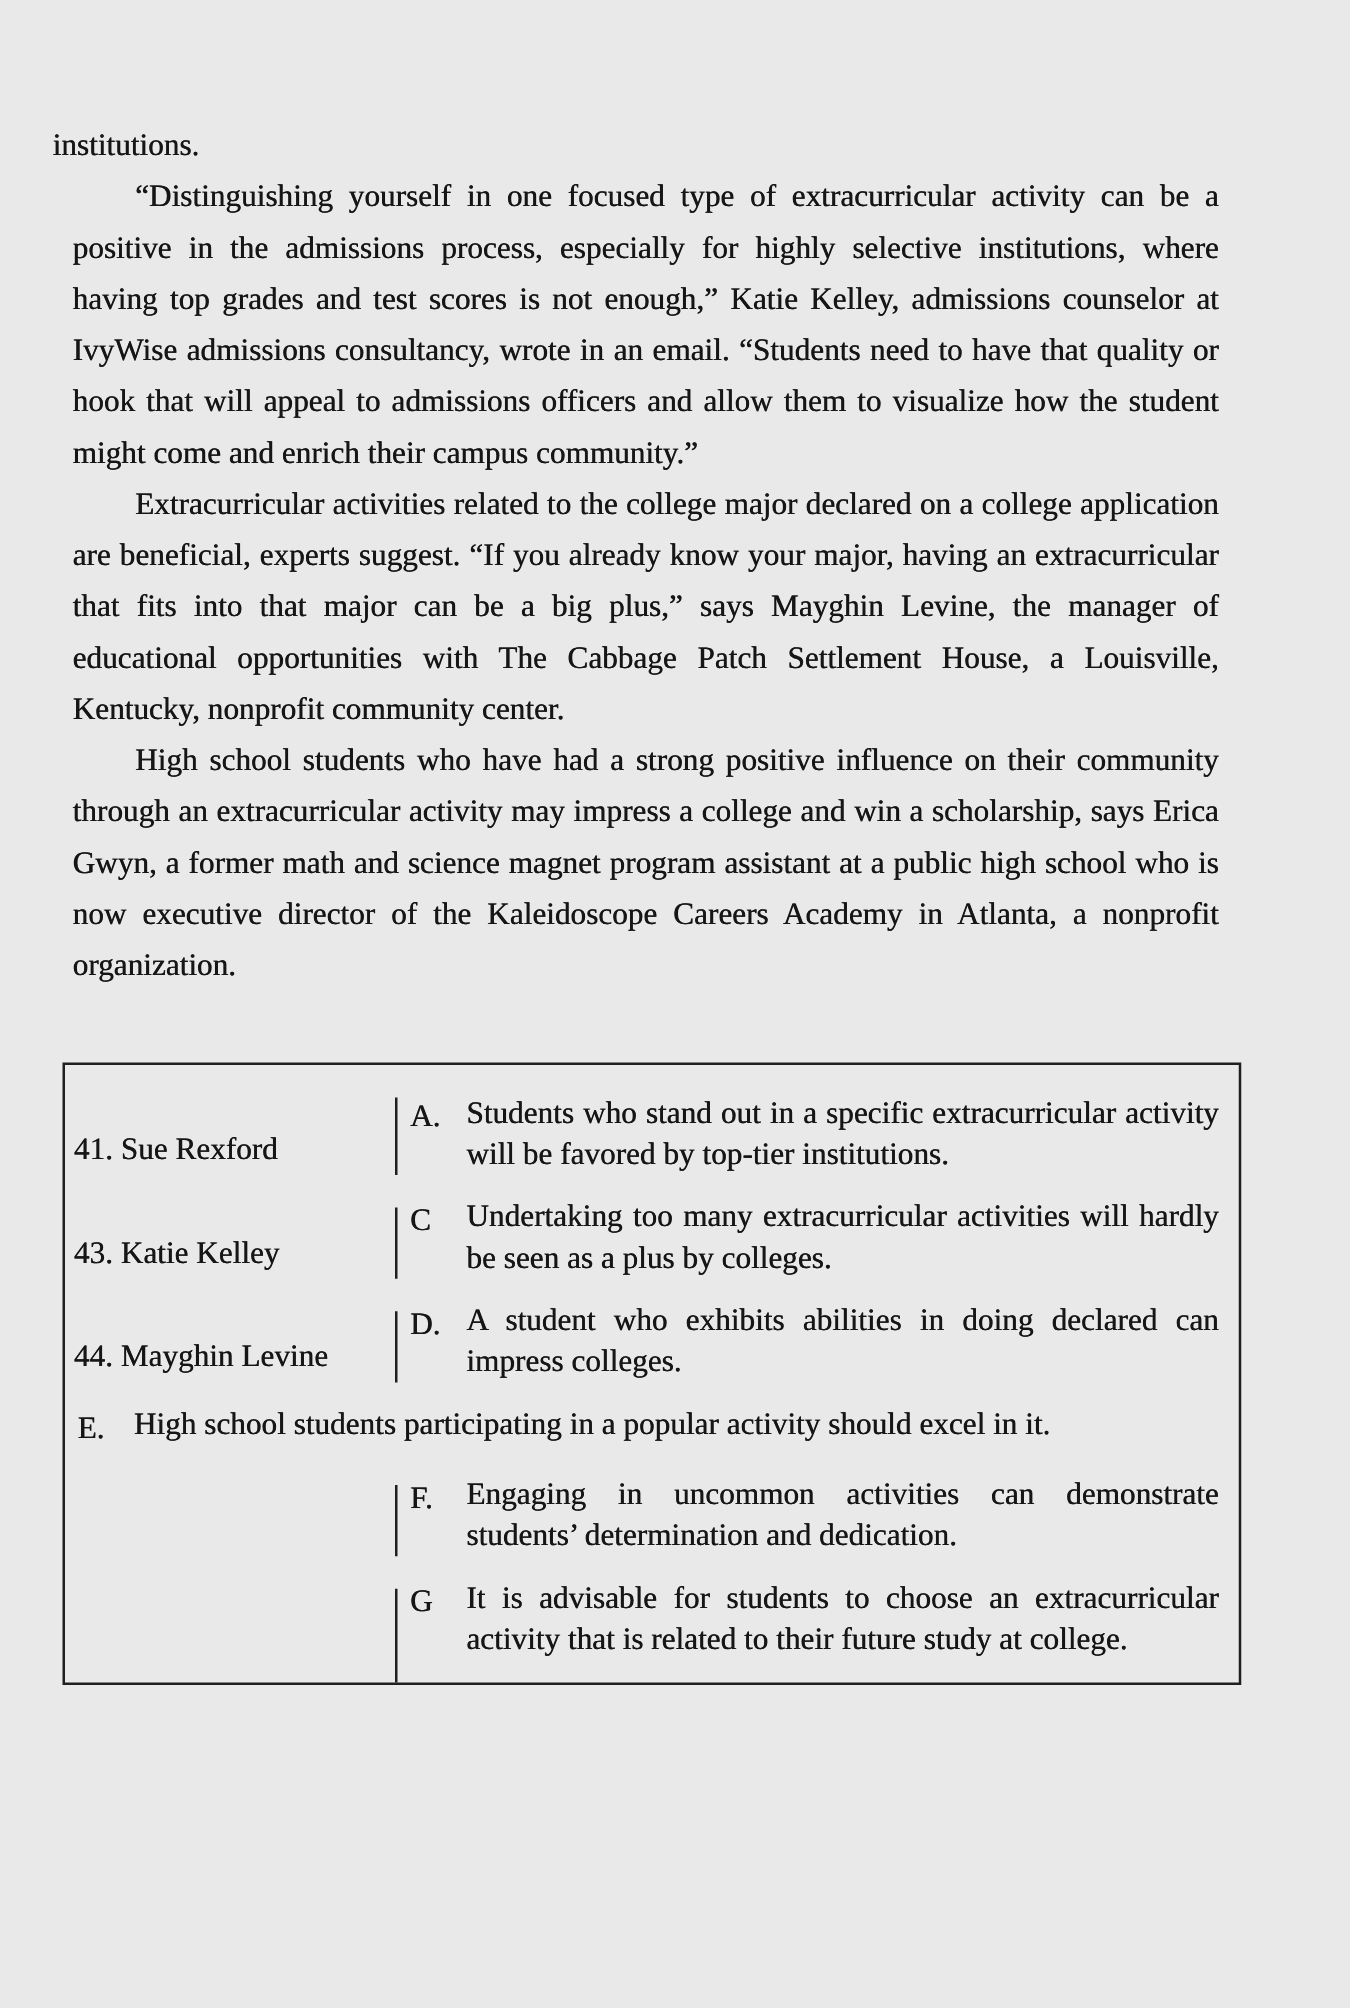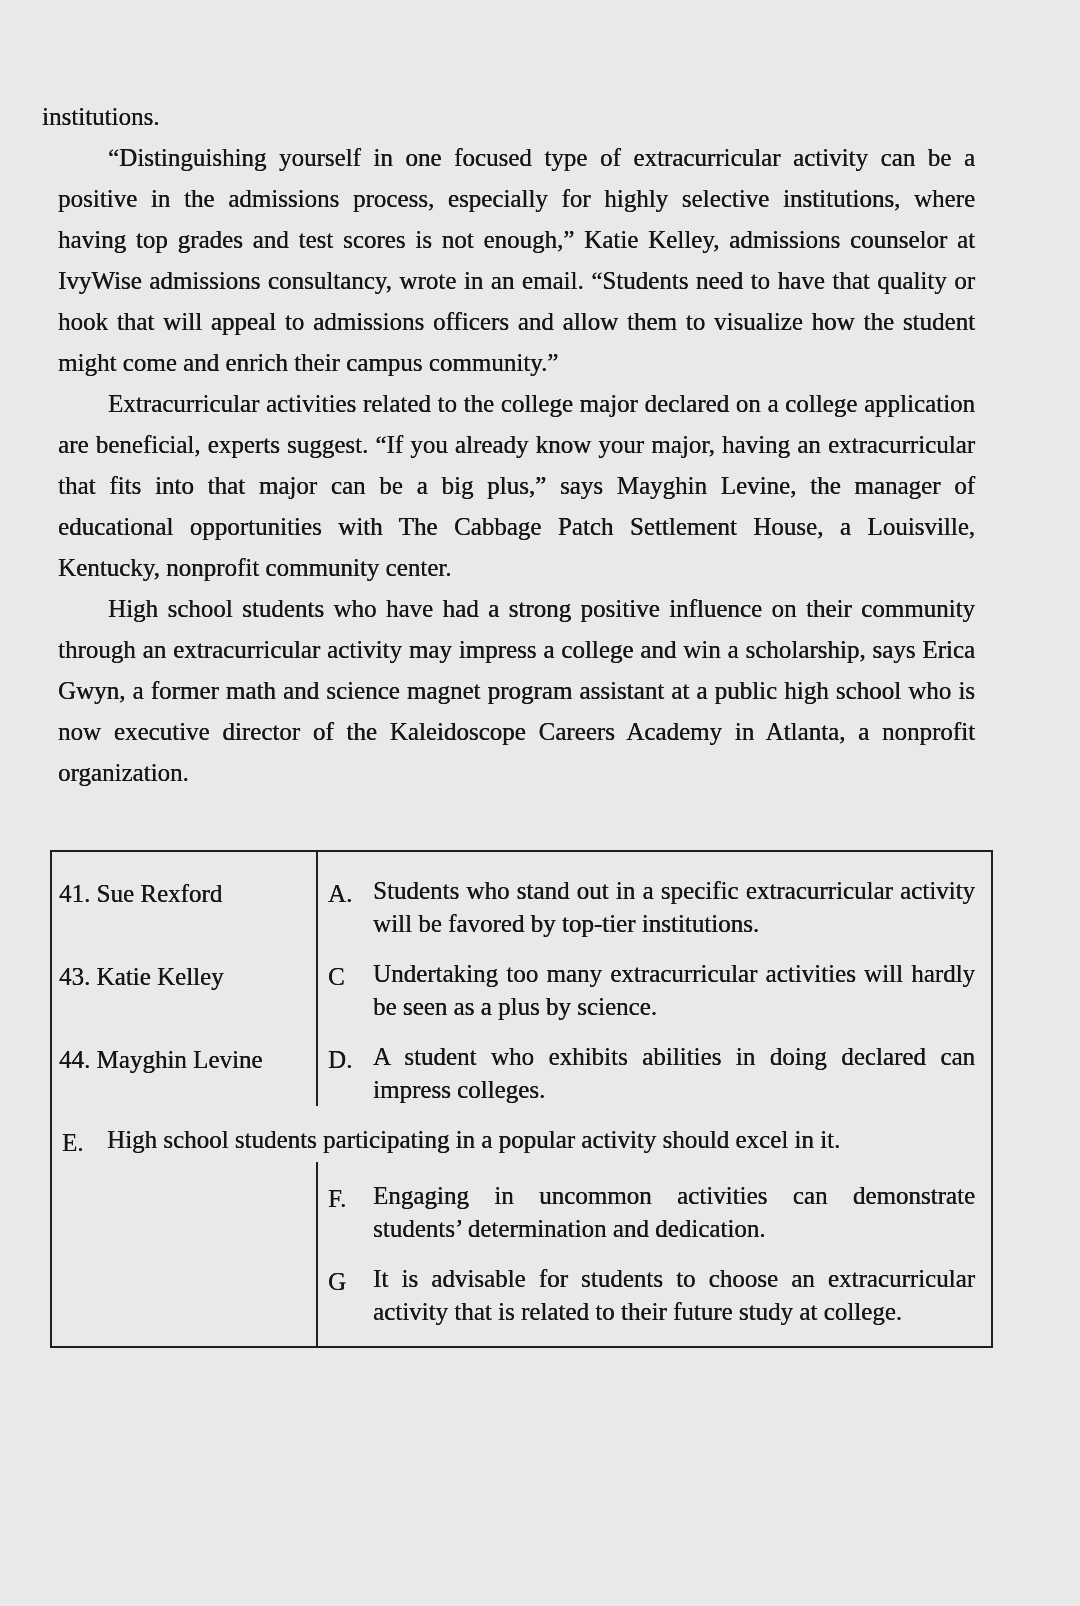--- a/index.html
+++ b/index.html
@@ -45,20 +45,21 @@
   .trow.r-last > div { padding-bottom: 18px; }
 
   .cell-left {
     flex: 0 0 266px;
     width: 266px;
     border-right: 2px solid #1f1f1f;
     padding-left: 7px;
     font-size: 25px;
     line-height: 39px;
     text-shadow: 0.35px 0 0 currentColor;
+    margin-top: 26px;
   }
   .cell-right {
     flex: 1;
     display: flex;
     align-items: flex-start;
     padding-left: 10px;
     padding-right: 16px;
   }
   .opt-letter {
     flex: 0 0 45px;
@@ -97,21 +98,21 @@
         </div>
       </div>
 
 
       <div class="trow">
         <div class="cell-left">
           <span>43. Katie Kelley</span>
         </div>
         <div class="cell-right">
           <span class="opt-letter">C</span>
-          <span class="opt-text">Undertaking too many extracurricular activities will hardly be seen as a plus by science.</span>
+          <span class="opt-text">Undertaking too many extracurricular activities will hardly be seen as a plus by colleges.</span>
         </div>
       </div>
 
       <div class="trow">
         <div class="cell-left">
           <span>44. Mayghin Levine</span>
         </div>
         <div class="cell-right">
           <span class="opt-letter">D.</span>
           <span class="opt-text">A student who exhibits abilities in doing declared can impress colleges.</span>

